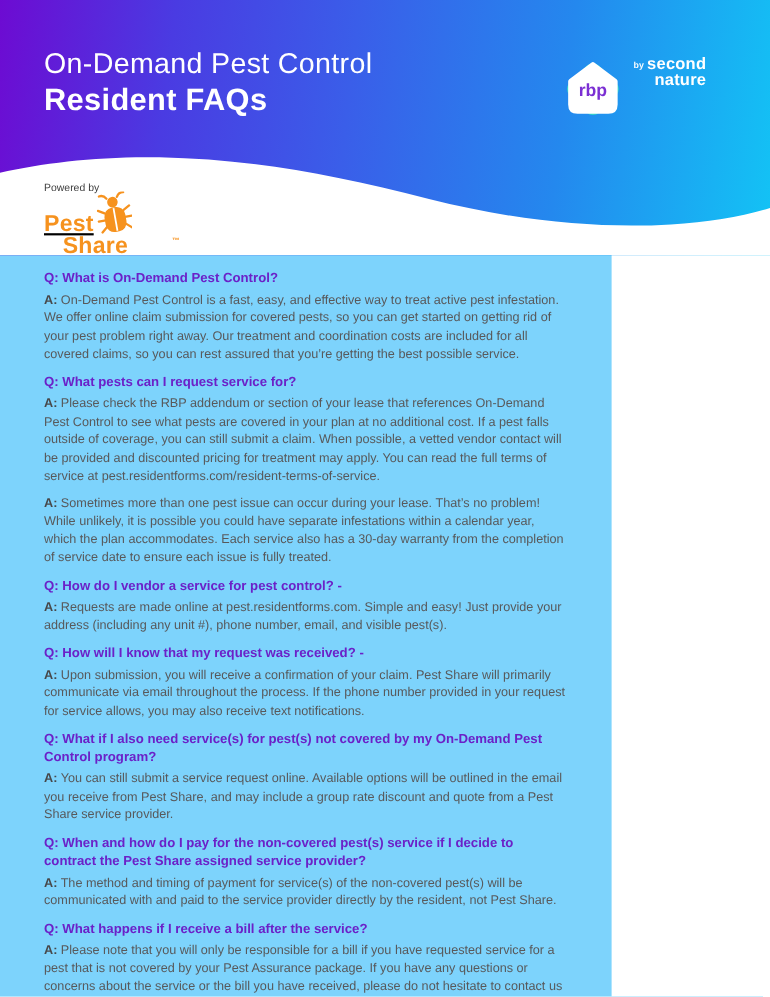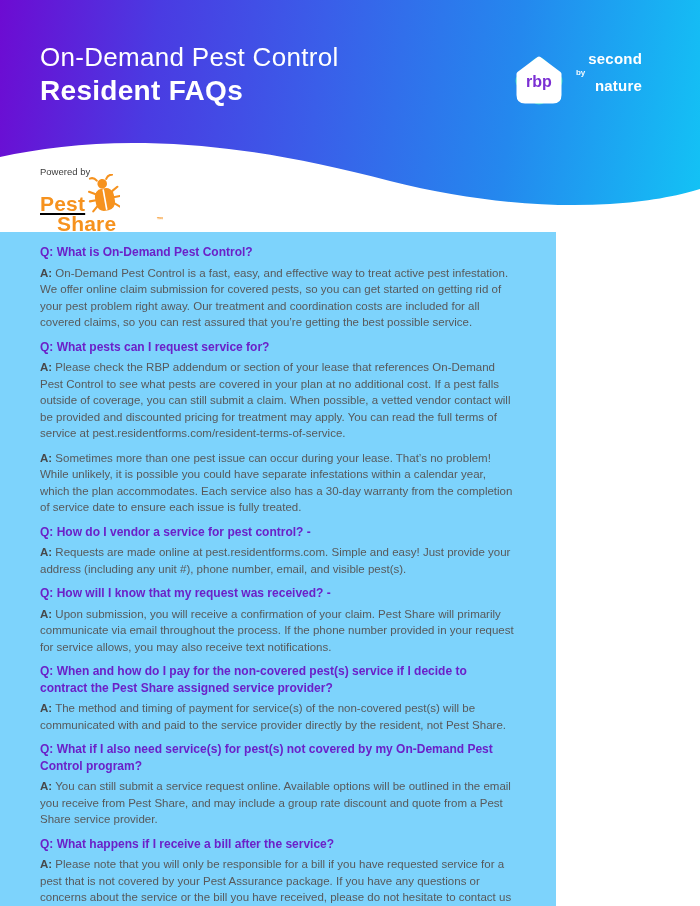--- a/index.html
+++ b/index.html
@@ -20,21 +20,21 @@
   }
   .hero-wave{position:absolute;left:0;top:128px;width:700px;height:104px;display:block;}
   .hero-titles{position:absolute;left:40px;top:40px;color:#ffffff;}
   .title1{font-size:26px;font-weight:400;line-height:34px;letter-spacing:.3px;}
   .title2{font-size:28px;font-weight:700;line-height:34px;letter-spacing:.3px;}
 
   
   .rbp-group{position:absolute;top:52px;right:58px;display:flex;align-items:flex-start;gap:9px;}
   .sn{display:flex;flex-direction:column;color:#fff;line-height:13px;}
   .sn-row{display:flex;align-items:flex-start;gap:3px;}
-  .sn-by{font-size:8px;font-weight:700;margin-top:14px;opacity:.95;}
+  .sn-by{font-size:8px;font-weight:700;margin-top:1px;opacity:.95;}
   .sn-word{font-size:15px;font-weight:700;letter-spacing:.2px;}
   .sn-word2{font-size:15px;font-weight:700;letter-spacing:.2px;text-align:right;}
 
   
   .powered{position:absolute;left:40px;top:166px;z-index:5;}
   .powered-label{font-size:9.5px;color:#3C3C3C;margin-bottom:1px;}
   .ps-line1{display:flex;align-items:flex-end;text-decoration:underline;}
   .ps-word{font-size:21px;font-weight:800;color:#F6921E;line-height:20px;letter-spacing:.2px;}
   .ps-line2{margin-left:17px;margin-top:0px;display:flex;align-items:flex-start;gap:40px;}
   .ps-tm{font-size:7px;color:#F6921E;font-weight:700;margin-top:2px;}
@@ -126,27 +126,27 @@
       <h3 class="faq-q">Q: How do I vendor a service for pest control? -</h3>
       <p class="faq-a"><span class="a-prefix">A:</span><span> Requests are made online at pest.residentforms.com. Simple and easy! Just provide your address (including any unit #), phone number, email, and visible pest(s).</span></p>
     </section>
 
     <section class="faq-item">
       <h3 class="faq-q">Q: How will I know that my request was received? -</h3>
       <p class="faq-a"><span class="a-prefix">A:</span><span> Upon submission, you will receive a confirmation of your claim. Pest Share will primarily communicate via email throughout the process. If the phone number provided in your request for service allows, you may also receive text notifications.</span></p>
     </section>
 
     <section class="faq-item">
-      <h3 class="faq-q">Q: When and how do I pay for the non-covered pest(s) service if I decide to contract the Pest Share assigned service provider?</h3>
-      <p class="faq-a"><span class="a-prefix">A:</span><span> The method and timing of payment for service(s) of the non-covered pest(s) will be communicated with and paid to the service provider directly by the resident, not Pest Share.</span></p>
+      <h3 class="faq-q">Q: What if I also need service(s) for pest(s) not covered by my On-Demand Pest Control program?</h3>
+      <p class="faq-a"><span class="a-prefix">A:</span><span> You can still submit a service request online. Available options will be outlined in the email you receive from Pest Share, and may include a group rate discount and quote from a Pest Share service provider.</span></p>
     </section>
 
     <section class="faq-item">
-      <h3 class="faq-q">Q: What if I also need service(s) for pest(s) not covered by my On-Demand Pest Control program?</h3>
-      <p class="faq-a"><span class="a-prefix">A:</span><span> You can still submit a service request online. Available options will be outlined in the email you receive from Pest Share, and may include a group rate discount and quote from a Pest Share service provider.</span></p>
+      <h3 class="faq-q">Q: When and how do I pay for the non-covered pest(s) service if I decide to contract the Pest Share assigned service provider?</h3>
+      <p class="faq-a"><span class="a-prefix">A:</span><span> The method and timing of payment for service(s) of the non-covered pest(s) will be communicated with and paid to the service provider directly by the resident, not Pest Share.</span></p>
     </section>
 
     <section class="faq-item">
       <h3 class="faq-q">Q: What happens if I receive a bill after the service?</h3>
       <p class="faq-a"><span class="a-prefix">A:</span><span> Please note that you will only be responsible for a bill if you have requested service for a pest that is not covered by your Pest Assurance package. If you have any questions or concerns about the service or the bill you have received, please do not hesitate to contact us at claims@pestshare.com. We are here to help you resolve any issues and provide you with the best possible service.</span></p>
     </section>
   </main>
 
 </div>
 

